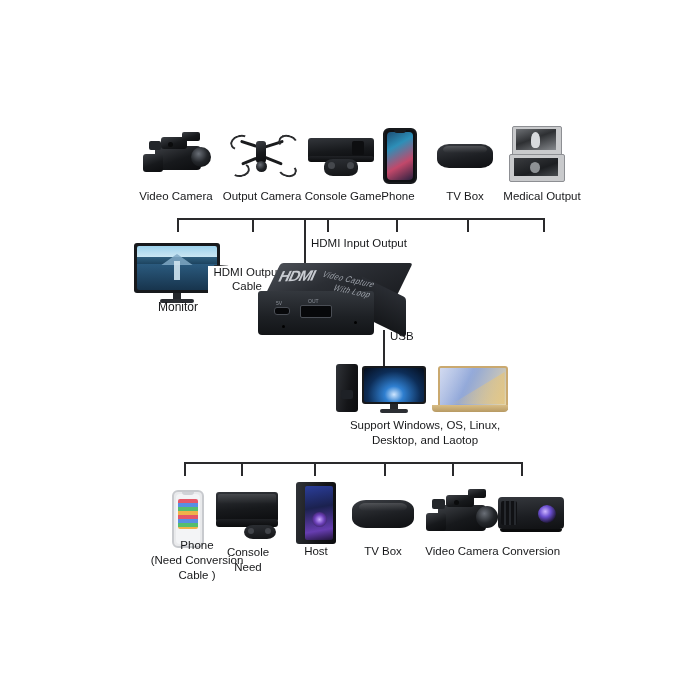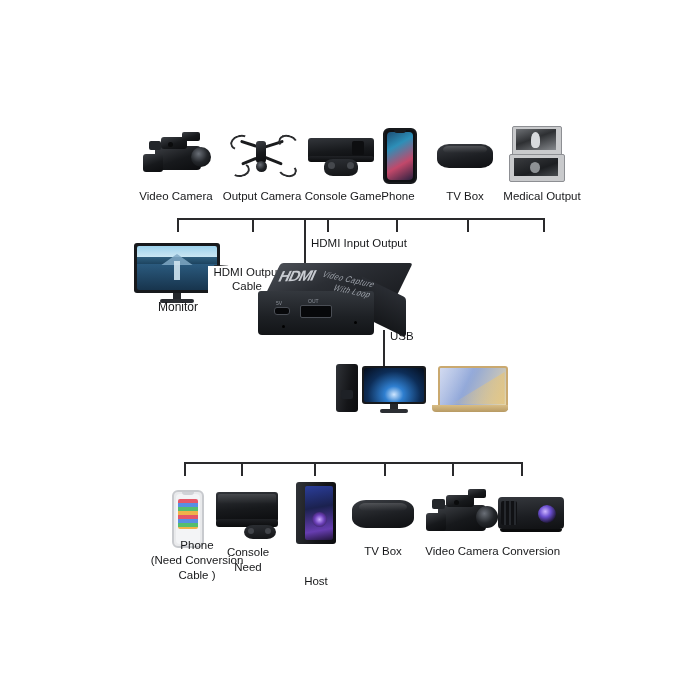--- a/index.html
+++ b/index.html
@@ -226,20 +226,22 @@
     <div class="lap-scr" style="left:6px;top:0;width:66px;height:40px;">
       <div style="position:absolute;left:0;top:0;width:100%;height:100%;
            background:linear-gradient(120deg,rgba(255,255,255,.35) 0%,rgba(255,255,255,0) 45%);"></div>
       <div style="position:absolute;left:18%;top:10%;width:80%;height:80%;
            background:linear-gradient(100deg,rgba(226,196,128,.0),rgba(226,196,128,.85));
            clip-path:polygon(100% 0,100% 100%,0 100%);"></div>
     </div>
     <div class="lap-base" style="left:0;top:39px;width:76px;height:7px;"></div>
   </div>
 
+  <div class="lbl" style="left:330px;top:418px;width:190px;font-size:11.5px;line-height:1.3;">Support Windows, OS, Linux,
+Desktop, and Laotop</div>
 
   <div class="hline" style="left:184px;top:462px;width:338px;"></div>
   <div class="vline" style="left:184px;top:462px;height:14px;"></div>
   <div class="vline" style="left:241px;top:462px;height:14px;"></div>
   <div class="vline" style="left:314px;top:462px;height:14px;"></div>
   <div class="vline" style="left:384px;top:462px;height:14px;"></div>
   <div class="vline" style="left:452px;top:462px;height:14px;"></div>
   <div class="vline" style="left:521px;top:462px;height:14px;"></div>
 
   <div class="dev" style="left:172px;top:490px;width:28px;height:54px;">
@@ -268,21 +270,21 @@
   <div class="lbl" style="left:216px;top:545px;width:64px;font-size:11.5px;line-height:1.3;">Console
 Need</div>
 
   <div class="dev" style="left:296px;top:482px;width:40px;height:62px;">
     <div class="tower" style="left:0;top:0;width:40px;height:62px;"></div>
     <div style="position:absolute;left:9px;top:4px;width:28px;height:54px;border-radius:2px;
          background:linear-gradient(170deg,#2b3fa0 0%,#1b2252 40%,#6b3fb8 80%,#241640 100%);opacity:.95;"></div>
     <div style="position:absolute;left:16px;top:30px;width:15px;height:15px;border-radius:50%;
          background:radial-gradient(circle,#c9a7ff 0%,#6b3fb8 45%,#1a1030 100%);"></div>
   </div>
-  <div class="lbl" style="left:286px;top:545px;width:60px;font-size:11.5px;margin-top:30px;">Host</div>
+  <div class="lbl" style="left:286px;top:545px;width:60px;font-size:11.5px;">Host</div>
 
   <div class="dev" style="left:352px;top:498px;width:62px;height:36px;">
     <div class="puck" style="left:0;top:2px;width:62px;height:28px;border-radius:14px/10px;"></div>
     <div style="position:absolute;left:7px;top:5px;width:48px;height:8px;border-radius:12px/7px;
          background:linear-gradient(180deg,rgba(255,255,255,.15),rgba(255,255,255,0));"></div>
   </div>
   <div class="lbl" style="left:353px;top:545px;width:60px;font-size:11.5px;">TV Box</div>
 
   <div class="dev" style="left:424px;top:487px;width:74px;height:52px;">
     <div class="cam-body blk" style="left:14px;top:18px;width:48px;height:26px;"></div>

